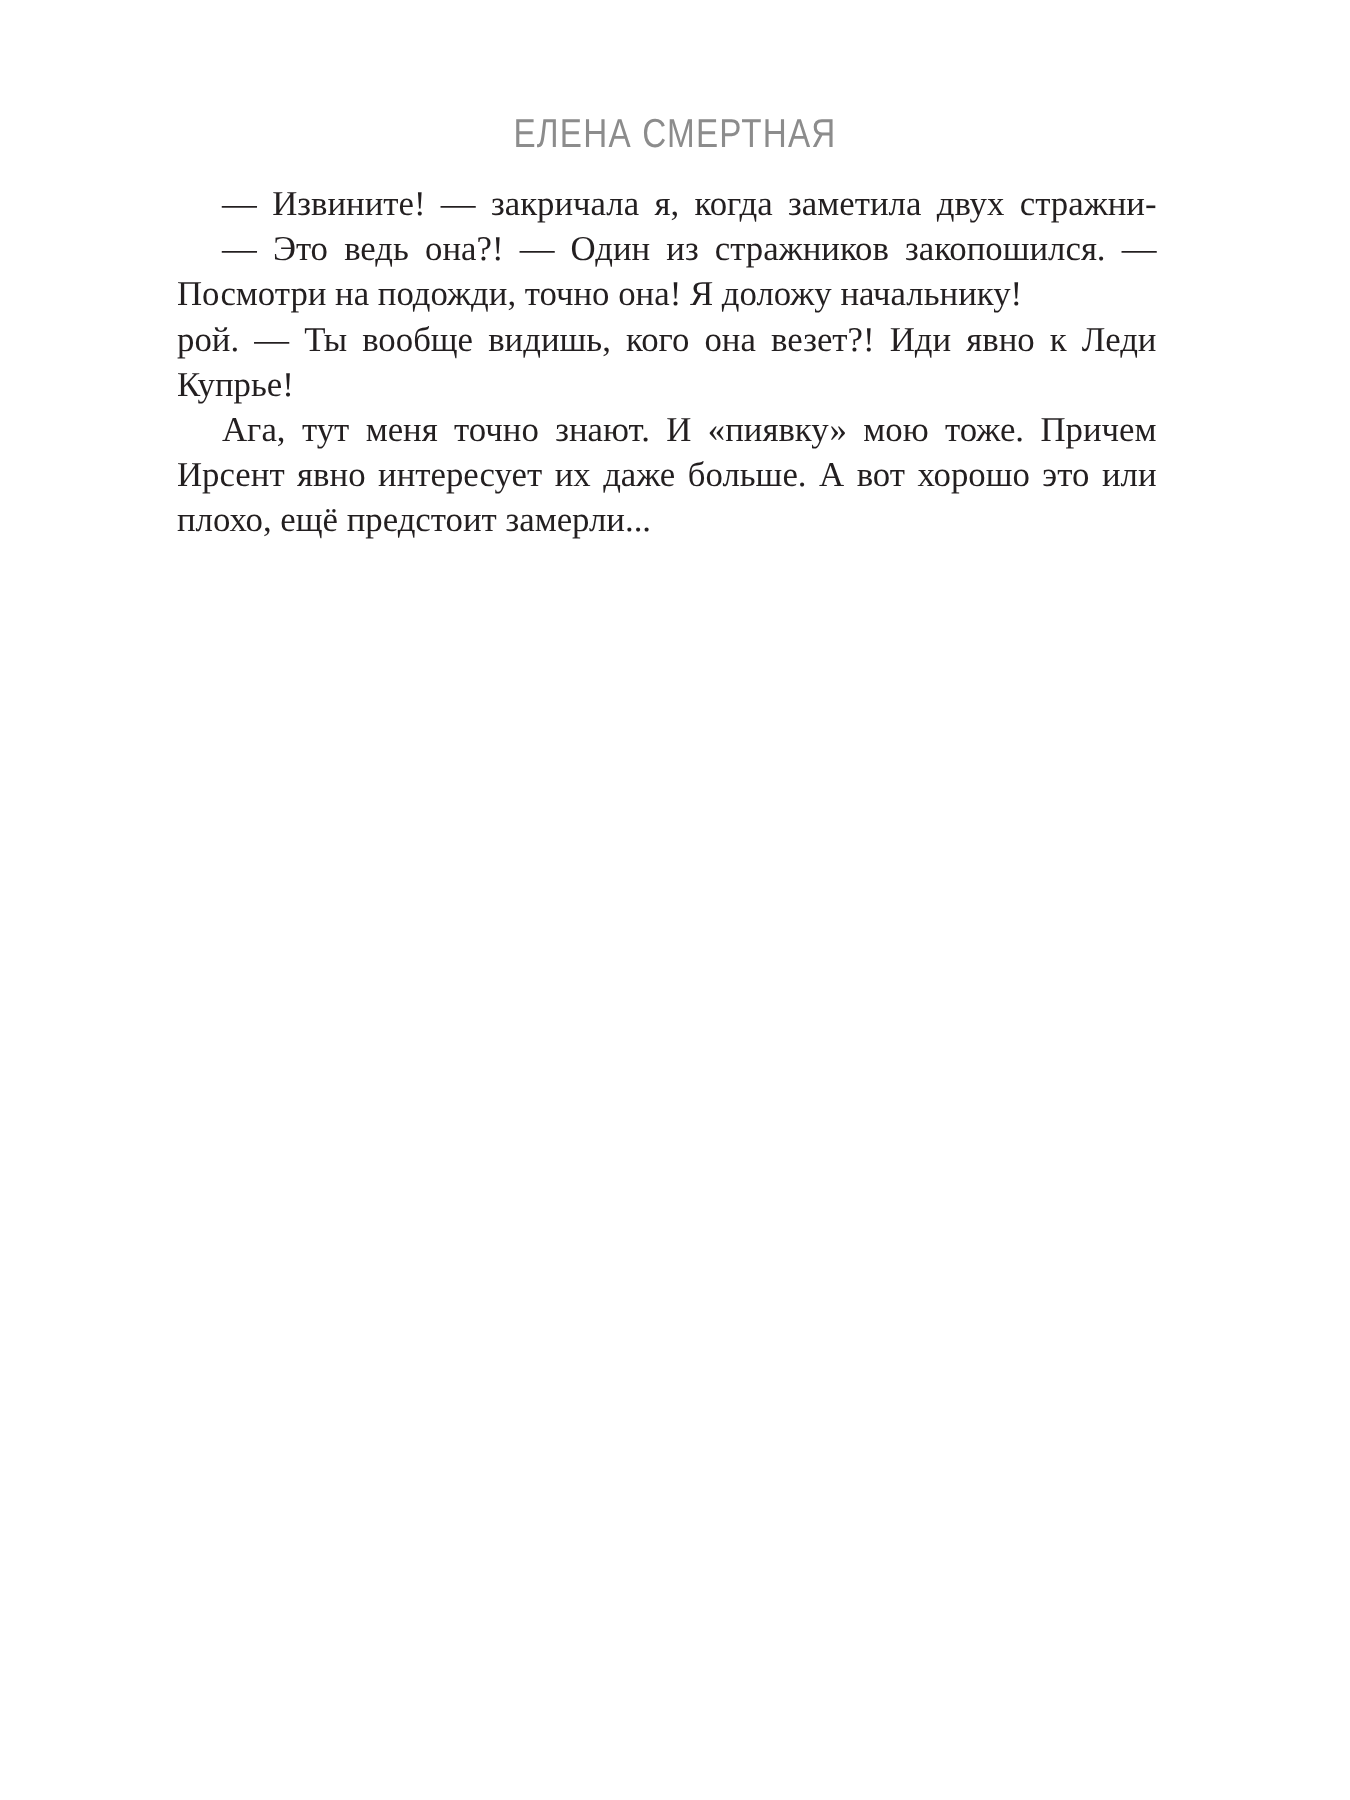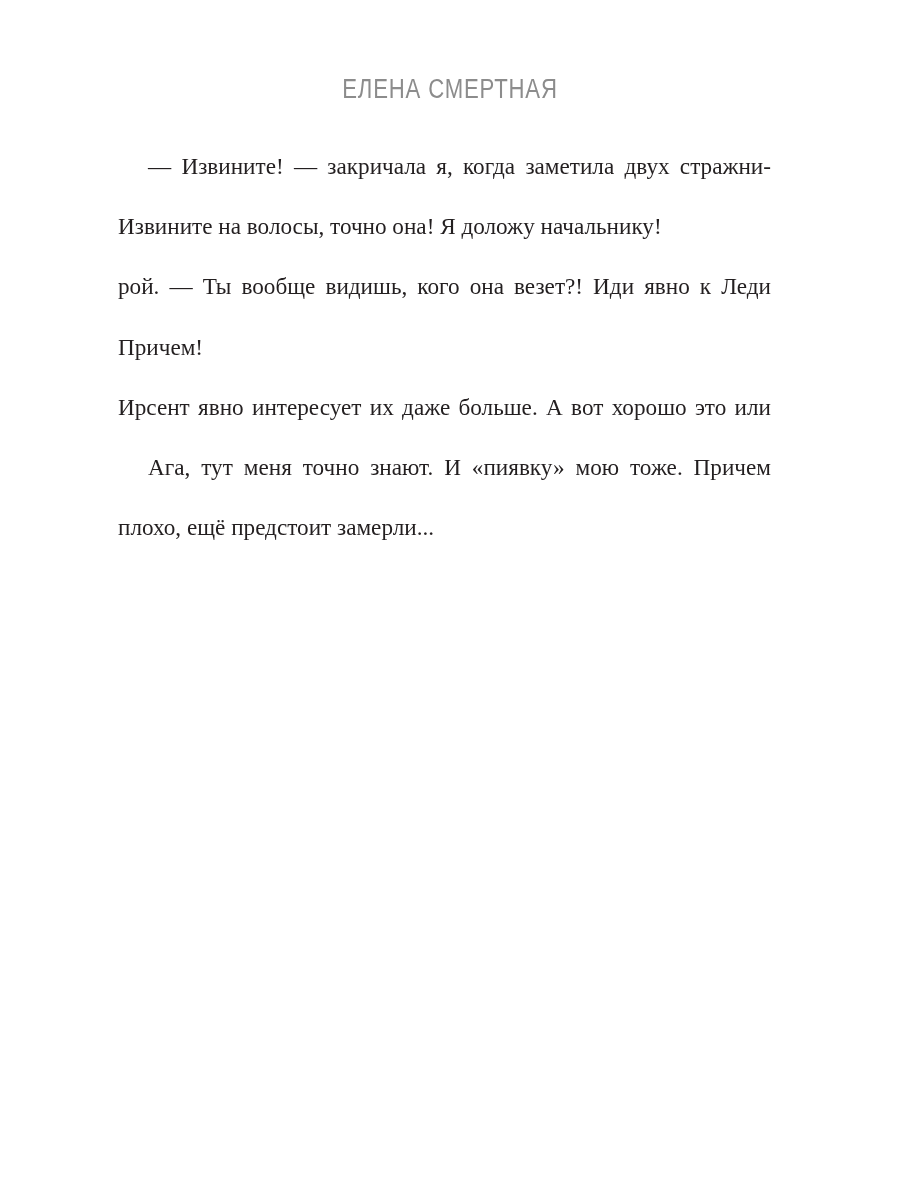--- a/index.html
+++ b/index.html
@@ -42,37 +42,37 @@
       font-size: 23.2px;
       line-height: 30.2px;
       color: #231f20;
       text-align: justify;
     }
     .line {
       display: block;
       white-space: nowrap;
       text-align-last: justify;
       height: 30.2px;
-      margin-top: 30px;
     }
     .line.last {
       text-align-last: left;
     }
     .line.indent {
       padding-left: 30px;
     }
   </style>
 </head>
 <body>
 
 <div class="page">
   <div class="running-head">ЕЛЕНА СМЕРТНАЯ</div>
 
   <div class="body-text">
     <span class="line indent">— Извините! — закричала я, когда заметила двух стражни-</span>
-    <span class="line last">Извините на волосы, точно она! Я доложу начальнику!</span>
+    <span class="line indent">— Это ведь она?! — Один из стражников закопошился. —</span>
+    <span class="line last">Посмотри на подожди, точно она! Я доложу начальнику!</span>
     <span class="line">рой. — Ты вообще видишь, кого она везет?! Иди явно к Леди</span>
-    <span class="line last">Причем!</span>
+    <span class="line last">Купрье!</span>
+    <span class="line indent">Ага, тут меня точно знают. И «пиявку» мою тоже. Причем</span>
     <span class="line">Ирсент явно интересует их даже больше. А вот хорошо это или</span>
-    <span class="line indent">Ага, тут меня точно знают. И «пиявку» мою тоже. Причем</span>
     <span class="line last">плохо, ещё предстоит замерли...</span>
   </div>
 </div>
 
 </body></html>

